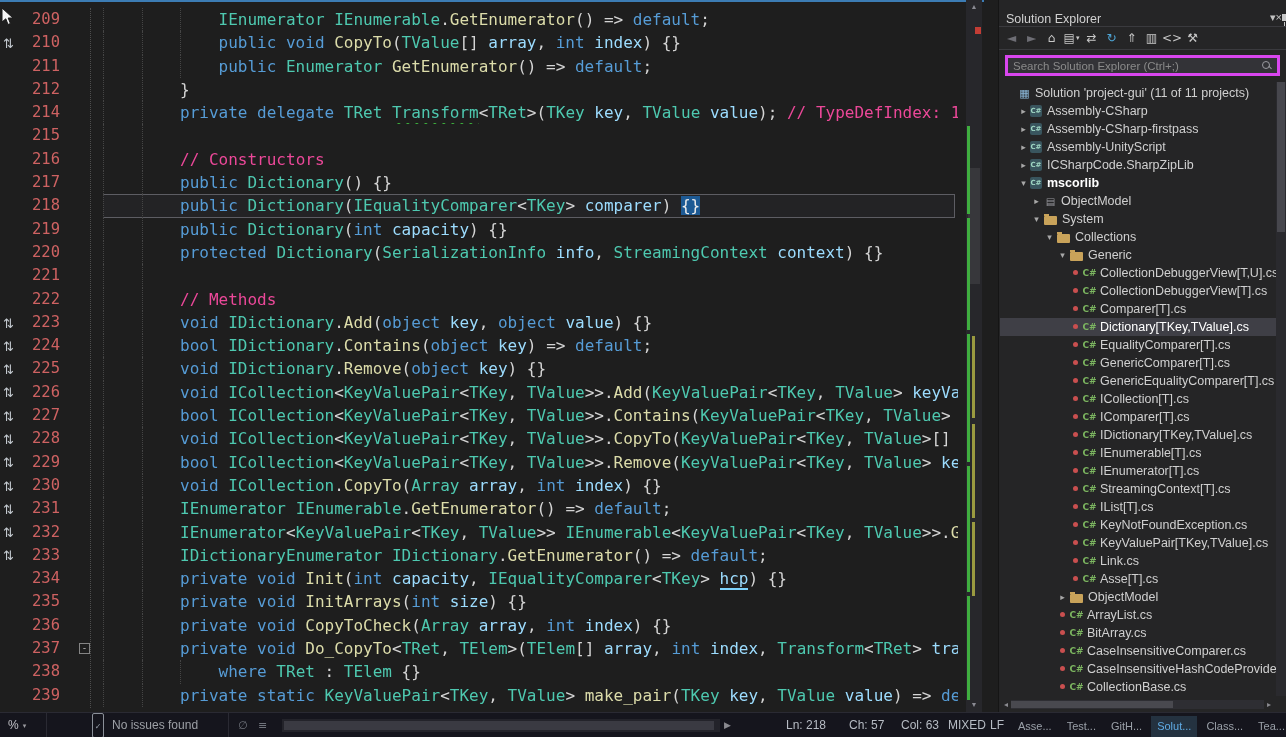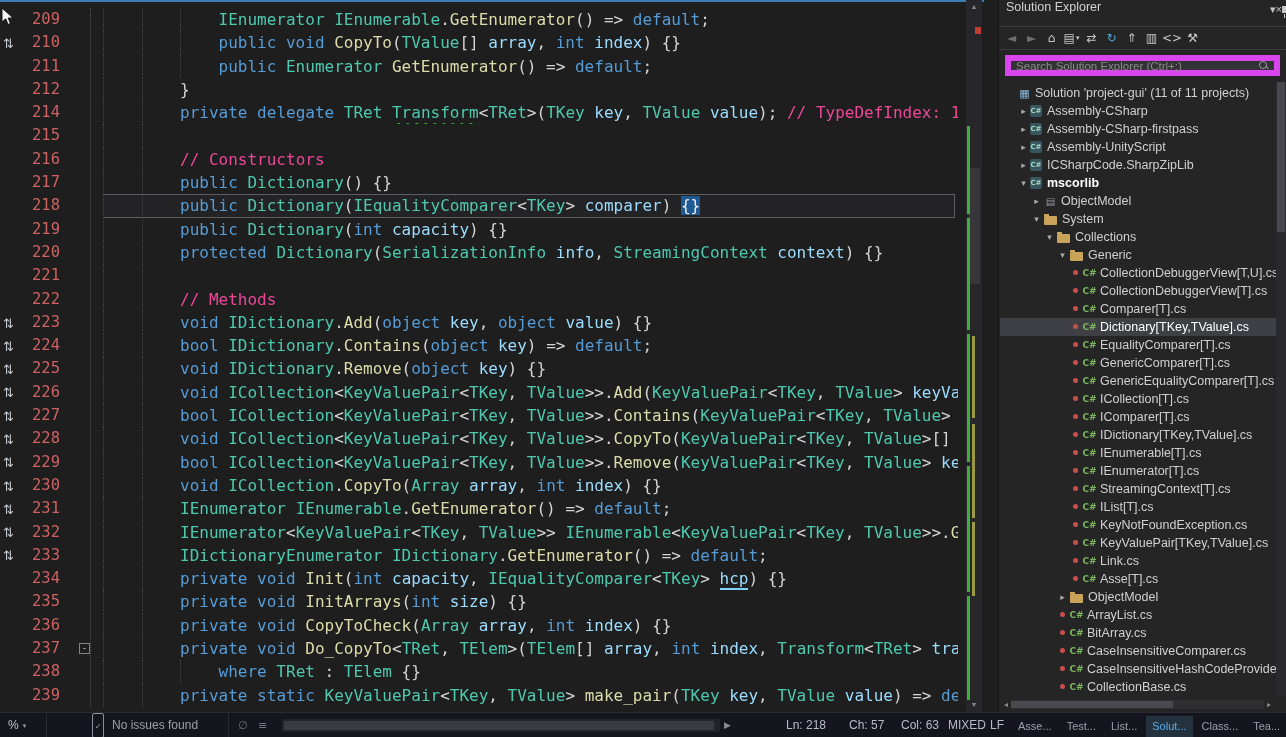--- a/index.html
+++ b/index.html
@@ -30,31 +30,31 @@
   #ed-scrollbar{position:absolute;left:966px;top:0;width:16px;height:712px;background:#27272b;z-index:7}
   .sb-arrow{position:absolute;left:0;width:16px;text-align:center;color:#8a8a92;font-size:7px}
   .sb-thumb{position:absolute;left:2px;width:12px;background:rgba(255,255,255,.08)}
   .mark-g{position:absolute;left:1px;width:3px;background:#3fae3f}
   .mark-o{position:absolute;left:6px;width:3px;background:#9a9a40}
   .mark-r{position:absolute;left:9px;width:6px;background:#c33d35}
   #cursor{position:absolute;left:1px;top:7px;z-index:50}
 
   
   #sepanel{position:absolute;left:998px;top:0;width:288px;height:712px;background:#252526;border-left:1px solid #151515;color:#ccc}
-  .se-header{height:26px;display:flex;align-items:flex-start;padding:0 4px 0 7px;font-size:12.5px;color:#d0d0d0}
+  .se-header{height:26px;display:flex;align-items:flex-end;padding:0 4px 0 7px;font-size:12.5px;color:#d0d0d0}
   .se-header .title{flex:1}
   .hdr-btn{width:18px;height:18px;text-align:center;line-height:18px;color:#c3c3c3;font-size:11px;position:relative}
   .pin-head{position:absolute;left:6px;top:3px;width:5px;height:7px;background:#c9c9c9}
   .pin-stem{position:absolute;left:8px;top:11px;width:1px;height:4px;background:#c9c9c9}
   .se-toolbar{height:24px;display:flex;align-items:center;padding:0 3px;border-bottom:1px solid #3a3a3e;border-top:1px solid #3a3a3e;gap:1px}
   .tb-btn{min-width:19px;height:18px;display:flex;align-items:center;justify-content:center;color:#c8c8c8;font-size:12px;font-family:"DejaVu Sans",sans-serif}
   .tb-btn.dim{color:#6d6d74}
   .tb-btn.accent{color:#4fa7d8}
   .tb-caret{font-size:7px;color:#c8c8c8;margin-left:1px}
-  .se-search{margin:5px 6px 4px 6px;height:21px;background:#333337;border:6px solid #d946ef;display:flex;align-items:center;padding:0 5px}
+  .se-search{margin:5px 6px 4px 6px;height:21px;background:#333337;border:3px solid #d946ef;display:flex;align-items:center;padding:0 5px}
   .se-search .ph{flex:1;font-size:11.5px;color:#8a8a8a;white-space:nowrap;overflow:hidden}
   .mag{width:11px;height:11px;position:relative;flex:0 0 11px}
   .mag::before{content:"";position:absolute;left:1px;top:1px;width:6px;height:6px;border:1.4px solid #9a9aa0;border-radius:50%}
   .mag::after{content:"";position:absolute;left:7px;top:7px;width:4px;height:1.4px;background:#9a9aa0;transform:rotate(45deg)}
   #se-tree{position:absolute;left:1px;top:84px;width:276px;height:612px;overflow:hidden;font-size:12.5px}
   .tree-row{height:18px;display:flex;align-items:center;white-space:nowrap;color:#d0d0d0}
   .tree-row.selected{background:#3f3f46;color:#fff}
   .chev{width:13px;flex:0 0 13px;color:#a8a8a8;font-size:9px;text-align:center}
   .red-dot{width:5px;height:5px;border-radius:50%;background:#c94f4f;display:inline-block;margin-bottom:1px}
   .t-ico{width:15px;flex:0 0 15px;text-align:center;margin-right:3px;font-family:"DejaVu Sans",sans-serif}
@@ -390,20 +390,20 @@
       </div>
     <span class="hs-right">▶</span>
     <span class="sfield" style="left:786px">Ln: 218</span>
     <span class="sfield" style="left:849px">Ch: 57</span>
     <span class="sfield" style="left:901px">Col: 63</span>
     <span class="sfield" style="left:948px">MIXED</span>
     <span class="sfield" style="left:990px">LF</span>
     <div id="wnd-tabs">
         <span class="wtab">Asse...</span>
         <span class="wtab">Test...</span>
-        <span class="wtab">List...</span>
+        <span class="wtab">GitH...</span>
         <span class="wtab selected">Solut...</span>
         <span class="wtab">Class...</span>
         <span class="wtab">Tea...</span>
       </div>
   </div>
 
 </div>
 
 </body></html>

